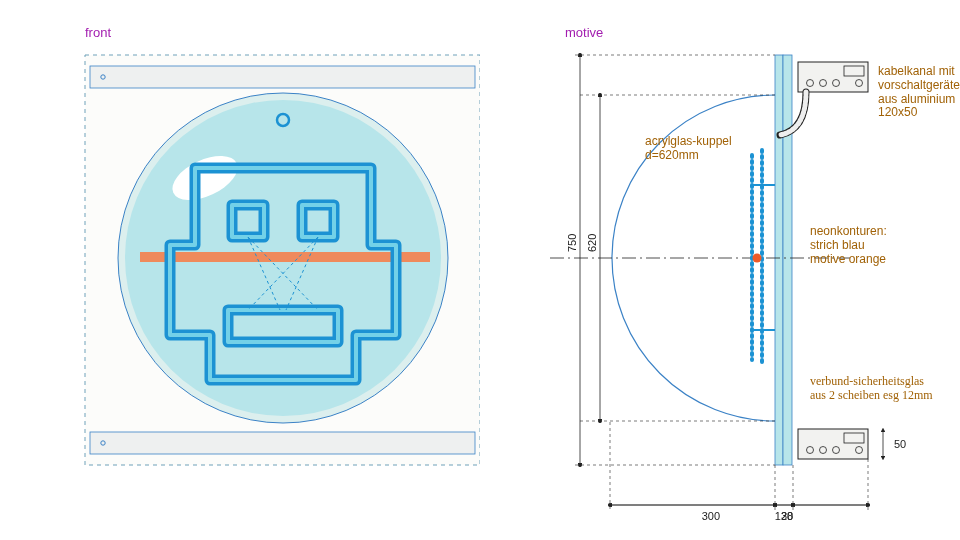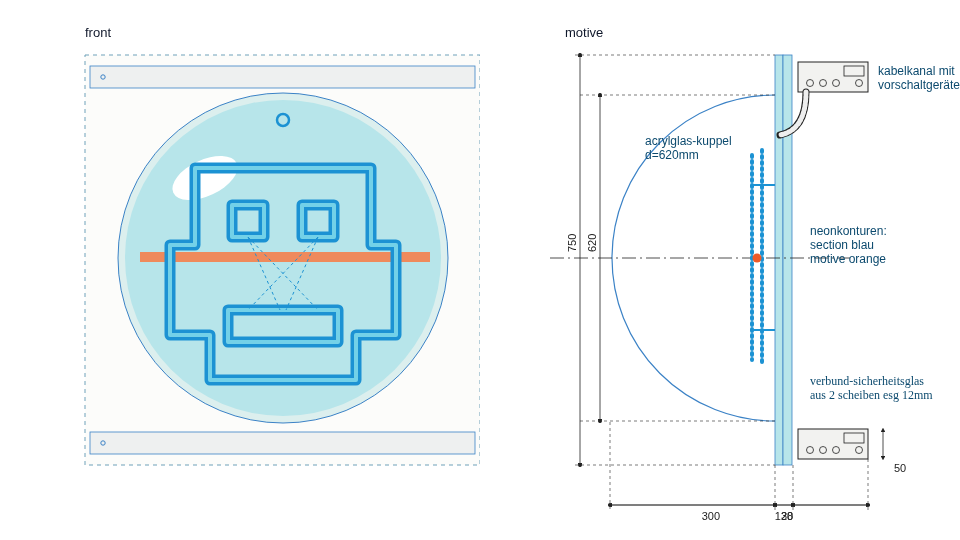--- a/index.html
+++ b/index.html
@@ -7,28 +7,28 @@
     padding: 0;
     width: 960px;
     height: 540px;
     background: #ffffff;
     font-family: "Helvetica Neue", Arial, sans-serif;
     overflow: hidden;
   }
   .label {
     position: absolute;
     font-size: 12px;
-    color: #0c4a6e;
+    color: #a16207;
     line-height: 1.15;
     font-weight: 400;
   }
   .title {
     position: absolute;
     font-size: 13px;
-    color: #0f172a;
+    color: #a21caf;
     font-weight: 500;
   }
   .dim-text {
     position: absolute;
     font-size: 11px;
     color: #222;
     text-align: center;
   }
   svg { position: absolute; top:0; left:0; }
 </style>
@@ -173,32 +173,33 @@
   <circle cx="388" cy="505" r="2" fill="#222"></circle>
 </svg>
 
 <div class="label" style="left:645px; top:135px;">
   <span>acrylglas-kuppel</span><br>
   <span>d=620mm</span>
 </div>
 
 <div class="label" style="left:810px; top:225px;">
   <span>neonkonturen:</span><br>
-  <span>section blau</span><br>
+  <span>strich blau</span><br>
   <span>motive orange</span>
 </div>
 
 <div class="label" style="left:878px; top:65px; width:80px;">
   <span>kabelkanal mit</span><br>
   <span>vorschaltgeräten</span><br>
+  <span>aus aluminium 120x50</span>
 </div>
 
 <div class="label" style="left:810px; top:375px;font-family:Liberation Serif, serif;">
   <span>verbund-sicherheitsglas</span><br>
   <span>aus 2 scheiben esg 12mm</span>
 </div>
 
 <div class="dim-text" style="left:566px; top:252px; transform:rotate(-90deg); transform-origin:left top;">750</div>
 <div class="dim-text" style="left:586px; top:252px; transform:rotate(-90deg); transform-origin:left top;">620</div>
 <div class="dim-text" style="left:680px; top:510px; width:40px;text-align:right;">300</div>
 <div class="dim-text" style="left:777px; top:510px; width:20px;">38</div>
 <div class="dim-text" style="left:764px; top:510px; width:40px;">120</div>
-<div class="dim-text" style="left:890px; top:438px; width:20px;margin-top:24px;">50</div>
+<div class="dim-text" style="left:890px; top:438px; width:20px;">50</div>
 
 </body></html>

